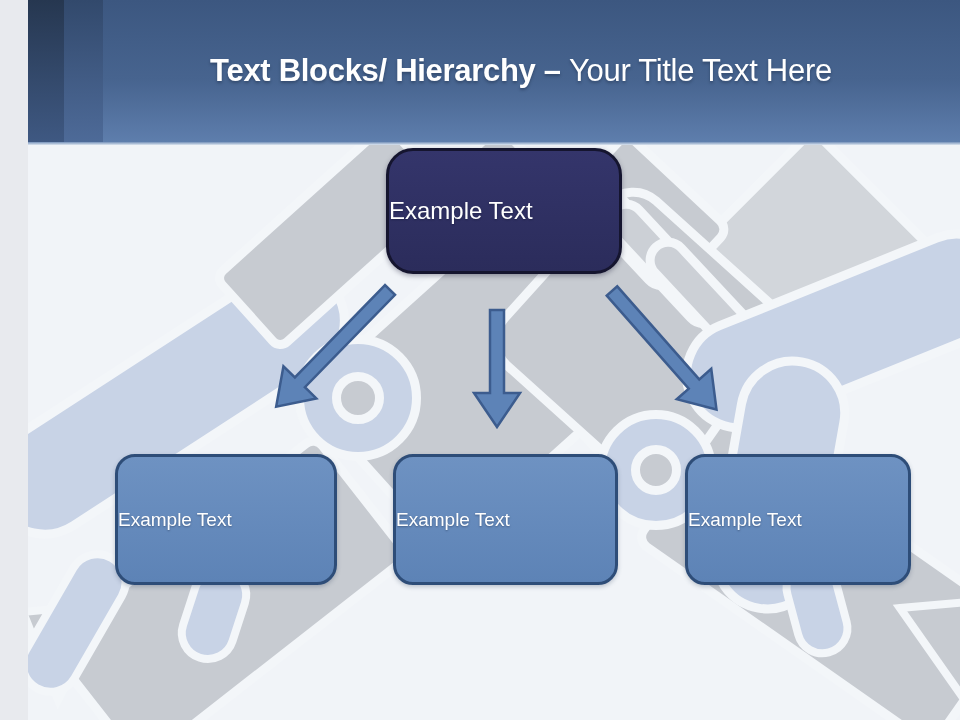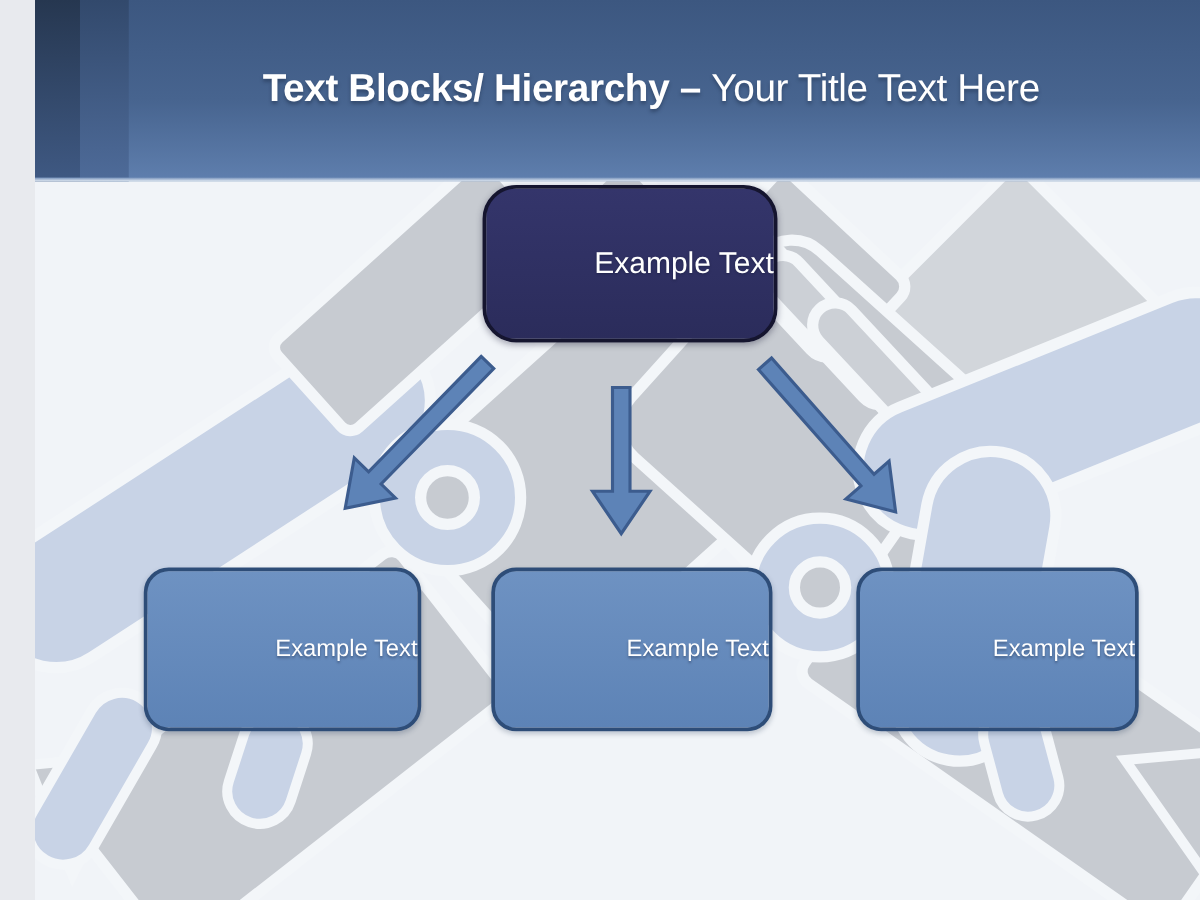--- a/index.html
+++ b/index.html
@@ -33,21 +33,21 @@
     text-shadow:0 2px 3px rgba(15,25,45,0.35);
   }
   .title span { white-space:pre; }
   .title .t-bold { font-weight:700; }
   .title .t-reg  { font-weight:400; }
   
   .watermark { position:absolute; top:0; left:0; z-index:1; pointer-events:none; }
   .connectors { position:absolute; top:0; left:0; z-index:2; }
   
   .box {
-    position:absolute; z-index:3; display:flex; align-items:center; justify-content:flex-end;
+    position:absolute; z-index:3; display:flex; align-items:center; justify-content:flex-start;
     color:#ffffff; text-align:center;
     text-shadow:0 1px 2px rgba(10,15,35,0.35);
   }
   .root-box {
     left:358px; top:148px; width:230px; height:120px;
     background:linear-gradient(180deg,#34356b,#2b2c5b);
     border:3px solid #15152f; border-radius:27px;
     font-size:24px;
     box-shadow:0 2px 5px rgba(25,25,55,0.35);
   }

